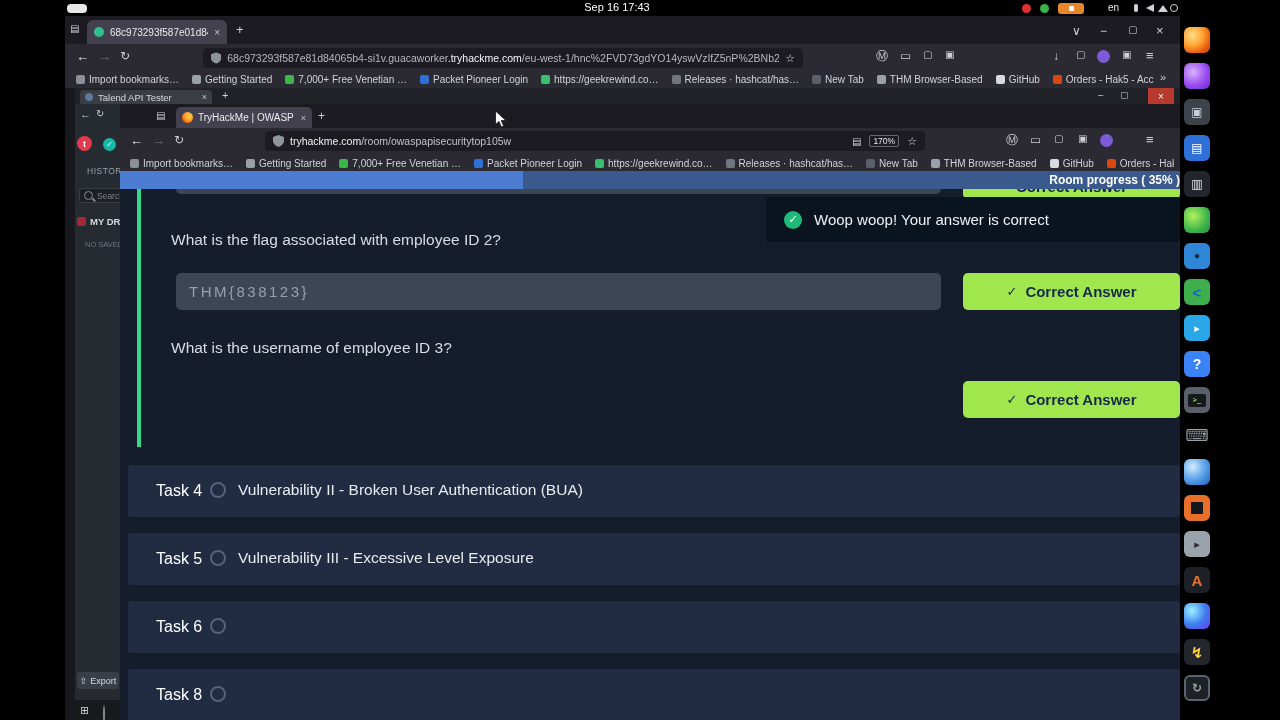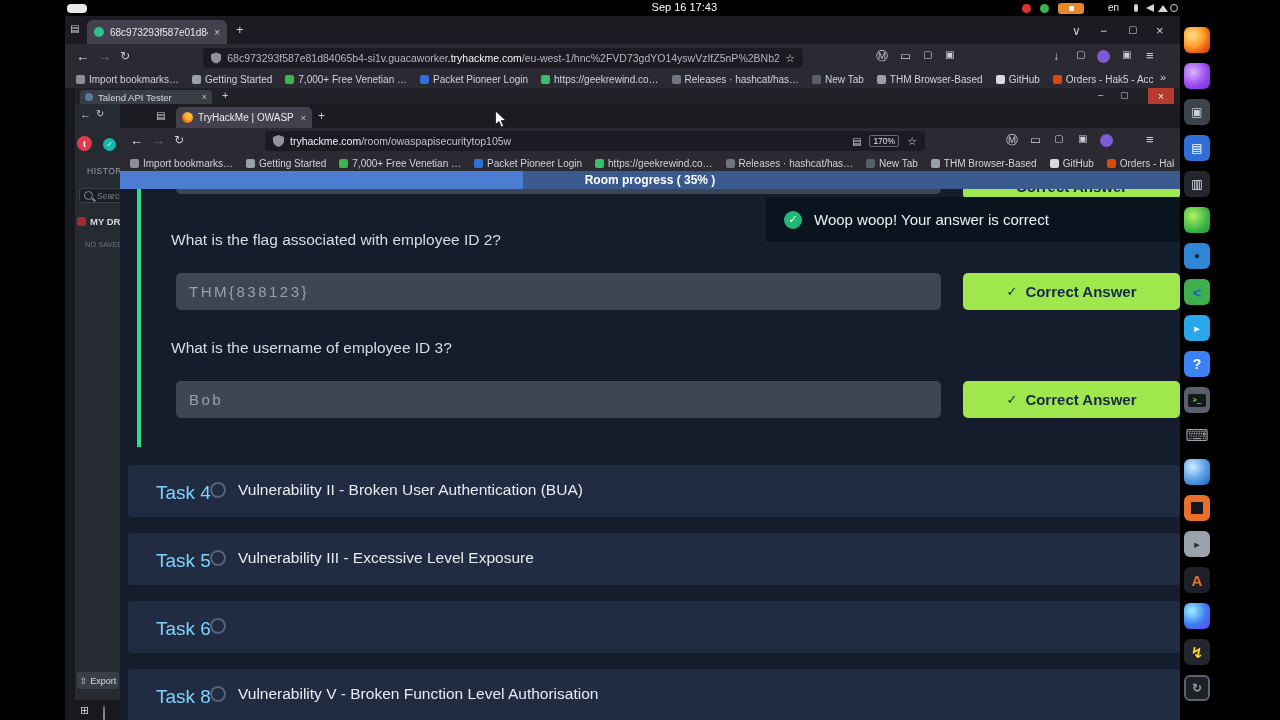--- a/index.html
+++ b/index.html
@@ -18,21 +18,21 @@
   .mag::after{content:"";position:absolute;width:4px;height:1.5px;background:#858b94;right:-3.5px;bottom:-1.5px;transform:rotate(45deg)}
   
   #thm-content{position:absolute;left:120px;top:171px;width:1060px;height:549px;background:#151d2c;overflow:hidden}
   .q-label{position:absolute;font-size:15.5px;color:#d8dce3}
   .answer-input{position:absolute;width:765px;height:37px;background:#3d4654;border:none;border-radius:5px;
         padding:0 13px;font-size:15px;letter-spacing:2.5px;color:#e7eaef;font-family:inherit;box-sizing:border-box}
   .answer-input::placeholder{color:#97a0ae}
   .ca-btn{position:absolute;left:843px;width:217px;height:37px;background:#a0e64d;border:none;border-radius:5px;
         color:#16294a;font-weight:bold;font-size:15px;display:flex;align-items:center;justify-content:center;gap:8px;font-family:inherit;cursor:pointer}
   .task{position:absolute;left:8px;width:1052px;height:52px;background:#212c43;border-radius:3px}
-  .task .tid{position:absolute;left:28px;top:17px;font-size:19px;color:#7dd3fc}
+  .task .tid{position:absolute;left:28px;top:17px;font-size:16px;color:#ffffff}
   .task .tcirc{position:absolute;left:82px;top:17px;width:16px;height:16px;border:2px solid #57627a;border-radius:50%;box-sizing:border-box}
   .task .ttl{position:absolute;left:110px;top:16px;font-size:15.5px;color:#e8ebf0}
   
   .dk{position:absolute;left:1184px;width:26px;height:26px;display:flex;align-items:center;justify-content:center;
       font-weight:bold;border-radius:6px;line-height:1}
   .d1{background:radial-gradient(circle at 32% 32%,#ffe08a,#ff9e2c 45%,#e65c0f 72%,#c44512)}
   .d2{background:radial-gradient(circle at 35% 35%,#d8b4fe,#9b4df0 55%,#6d28d9)}
   .d3{background:#3d434b;color:#c9ced6;font-size:12px}
   .d4{background:#2f6fd8;color:#fff;font-size:12px}
   .d5{background:#23262c;color:#e9ecf0;font-size:12px}
@@ -54,21 +54,21 @@
   .d19{background:#1d2126;border:2px solid #5b6472;box-sizing:border-box;color:#9aa0a8;font-size:12px}
   .ffavi{width:11px;height:11px;border-radius:50%;flex:none;
         background:radial-gradient(circle at 65% 35%,#ffd43b,#ff9e2c 45%,#e8590c 75%,#c2410c)}
 </style>
 </head>
 <body>
 
 <div id="screen">
 
   <div class="abs" style="left:67px;top:4px;width:20px;height:9px;background:#e8e8e8;border-radius:4px"></div>
-  <div class="abs" style="left:517px;top:1px;width:200px;text-align:right;font-size:11px;color:#fff">Sep 16 17:43</div>
+  <div class="abs" style="left:517px;top:1px;width:200px;text-align:center;font-size:11px;color:#fff">Sep 16 17:43</div>
   <div class="abs rnd" style="left:1022px;top:4px;width:9px;height:9px;background:#e03131"></div>
   <div class="abs rnd" style="left:1040px;top:4px;width:9px;height:9px;background:#37b24d"></div>
   <div class="abs" style="left:1058px;top:3px;width:26px;height:11px;background:#e8862a;border-radius:3px">
     <div style="width:5px;height:5px;background:#fff;border-radius:1px;margin:3px auto"></div>
   </div>
   <div class="abs" style="left:1108px;top:2px;font-size:10px;color:#ececec">en</div>
   <div class="abs" style="left:1134px;top:4px;width:4px;height:8px;background:#d0d3d8;border-radius:2px"></div>
   <div class="abs" style="left:1146px;top:4px;width:0;height:0;border-top:4px solid transparent;border-bottom:4px solid transparent;border-right:8px solid #d0d3d8"></div>
   <div class="abs" style="left:1158px;top:5px;width:0;height:0;border-left:5px solid transparent;border-right:5px solid transparent;border-bottom:7px solid #d0d3d8"></div>
   <div class="abs rnd" style="left:1170px;top:4px;width:8px;height:8px;border:1.5px solid #d0d3d8;box-sizing:border-box"></div>
@@ -328,21 +328,21 @@
         <span>Orders - Hak5 - Account</span>
       </span>
 
   </div>
 
   <div id="thm-content">
 
     <div class="abs" style="left:0;top:0;width:1060px;height:18px">
       <div style="position:absolute;left:0;top:0;width:38%;height:100%;background:#4d7dd2"></div>
       <div style="position:absolute;left:38%;top:0;right:0;height:100%;background:#3a5a8e"></div>
-      <div style="position:absolute;left:0;top:2px;width:100%;text-align:center;font-size:12px;font-weight:bold;color:#fff">Room progress ( 35% )</div>
+      <div style="position:absolute;left:0;top:2px;width:100%;text-align:right;font-size:12px;font-weight:bold;color:#fff">Room progress ( 35% )</div>
     </div>
 
     <div class="abs" style="left:56px;top:18px;width:765px;height:5px;background:#3d4654;border-radius:0 0 5px 5px"></div>
     <div class="abs" style="left:843px;top:18px;width:217px;height:9px;background:#a0e64d;border-radius:0 0 4px 4px;overflow:hidden">
       <div style="position:absolute;top:-11px;left:0;width:100%;text-align:center;font-size:15px;font-weight:bold;color:#16294a">Correct Answer</div>
     </div>
 
     <div class="abs flex" style="left:646px;top:26px;width:414px;height:45px;background:#0a141e;border-radius:3px;gap:12px;padding-left:18px;box-sizing:border-box">
       <span class="rnd flex" style="width:18px;height:18px;background:#1fb978;color:#fff;font-size:11px;justify-content:center;flex:none">
           <span>✓</span>
@@ -353,21 +353,20 @@
     <div class="abs" style="left:17px;top:18px;width:4px;height:258px;background:#35d98a"></div>
 
     <div class="q-label" style="left:51px;top:60px">What is the flag associated with employee ID 2?</div>
     <input class="answer-input" style="left: 56px; top: 102px;" placeholder="THM{838123}">
     <button class="ca-btn" style="top:102px">
       <span style="font-size:13px;font-weight:normal">✓</span>
       <span>Correct Answer</span>
     </button>
 
     <div class="q-label" style="left:51px;top:168px">What is the username of employee ID 3?</div>
-    <input class="answer-input" style="left: 56px; top: 210px;" placeholder="Bob">
     <button class="ca-btn" style="top:210px">
       <span style="font-size:13px;font-weight:normal">✓</span>
       <span>Correct Answer</span>
     </button>
 
     <div class="task" style="top:294px">
       <span class="tid">Task 4</span>
       <span class="tcirc"></span>
       <span class="ttl">Vulnerability II - Broken User Authentication (BUA)</span>
     </div>
@@ -376,21 +375,20 @@
       <span class="tcirc"></span>
       <span class="ttl">Vulnerability III - Excessive Level Exposure</span>
     </div>
     <div class="task" style="top:430px">
       <span class="tid">Task 6</span>
       <span class="tcirc"></span>
     </div>
     <div class="task" style="top:498px">
       <span class="tid">Task 8</span>
       <span class="tcirc"></span>
-      <span class="ttl">Vulnerability V - Broken Function Level Authorisation</span>
     </div>
   </div>
 
   <svg class="abs" style="left:494px;top:110px" width="13" height="19" viewBox="0 0 13 19">
     <path d="M1.5 1 L1.5 14.5 L5 11.5 L7.3 17 L9.6 16 L7.3 10.6 L12 10.6 Z" fill="#fff" stroke="#2b2b2b" stroke-width="1"></path>
   </svg>
 
 </div>
 
 </body></html>

